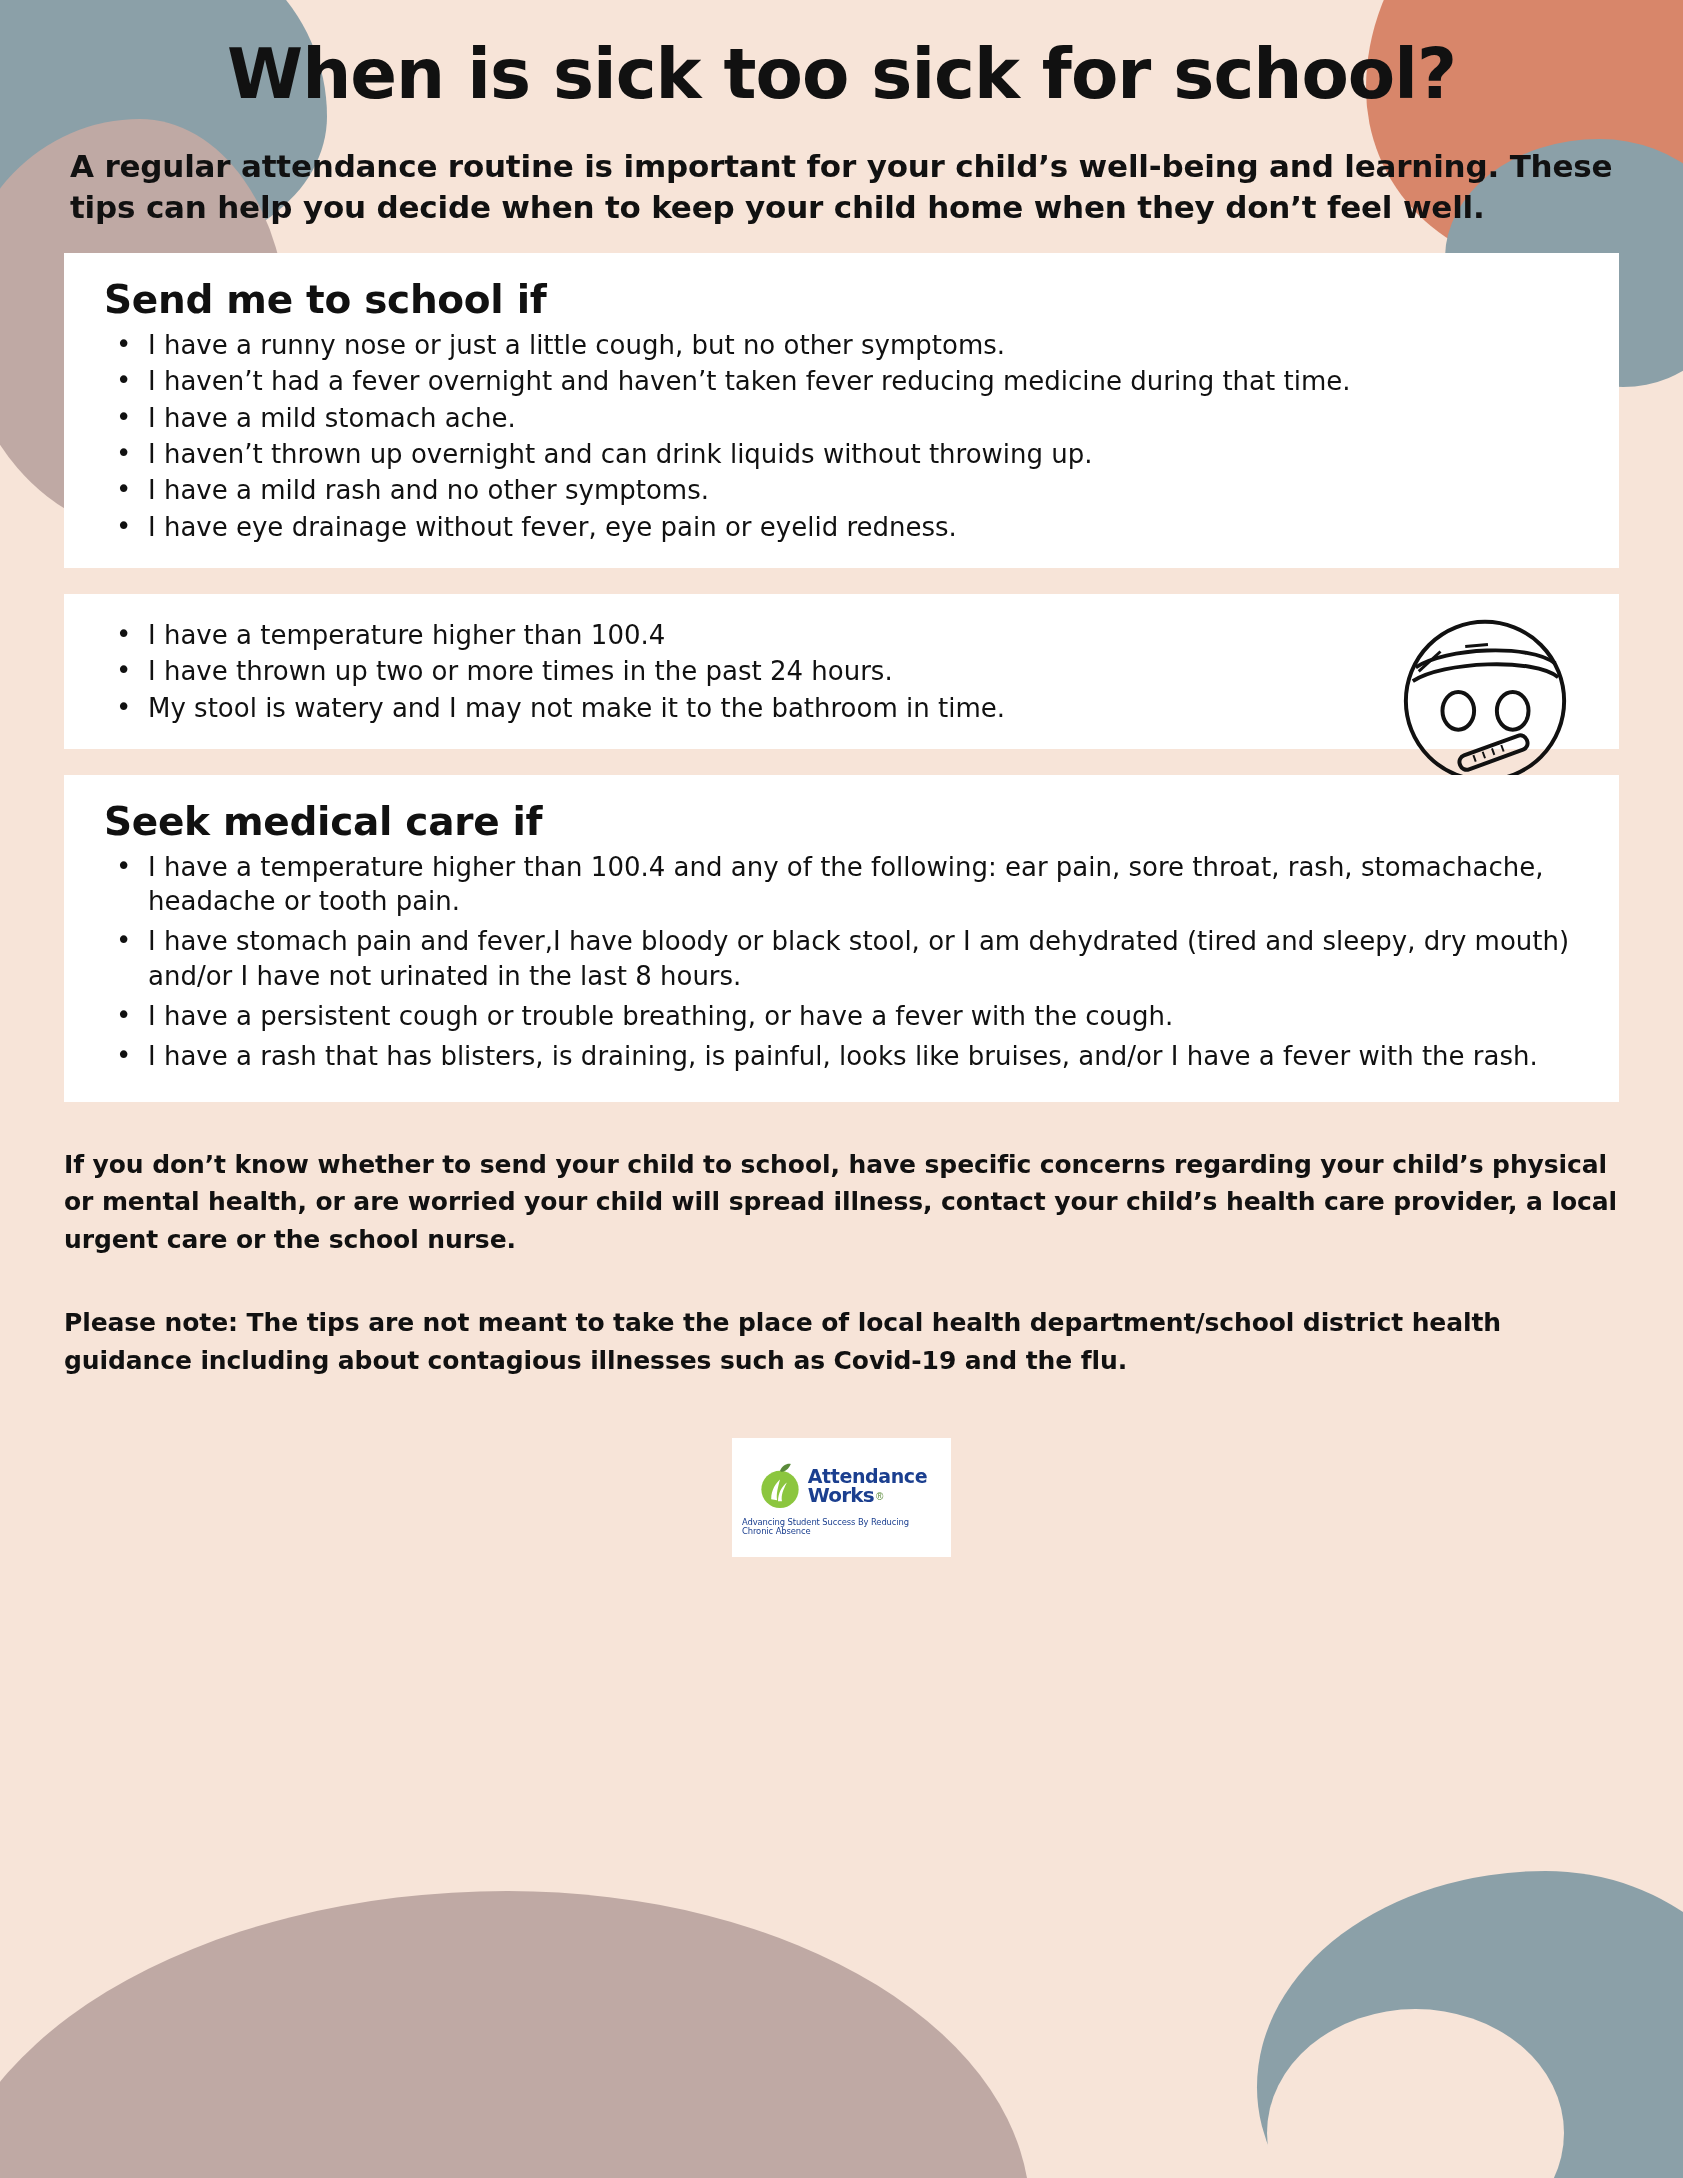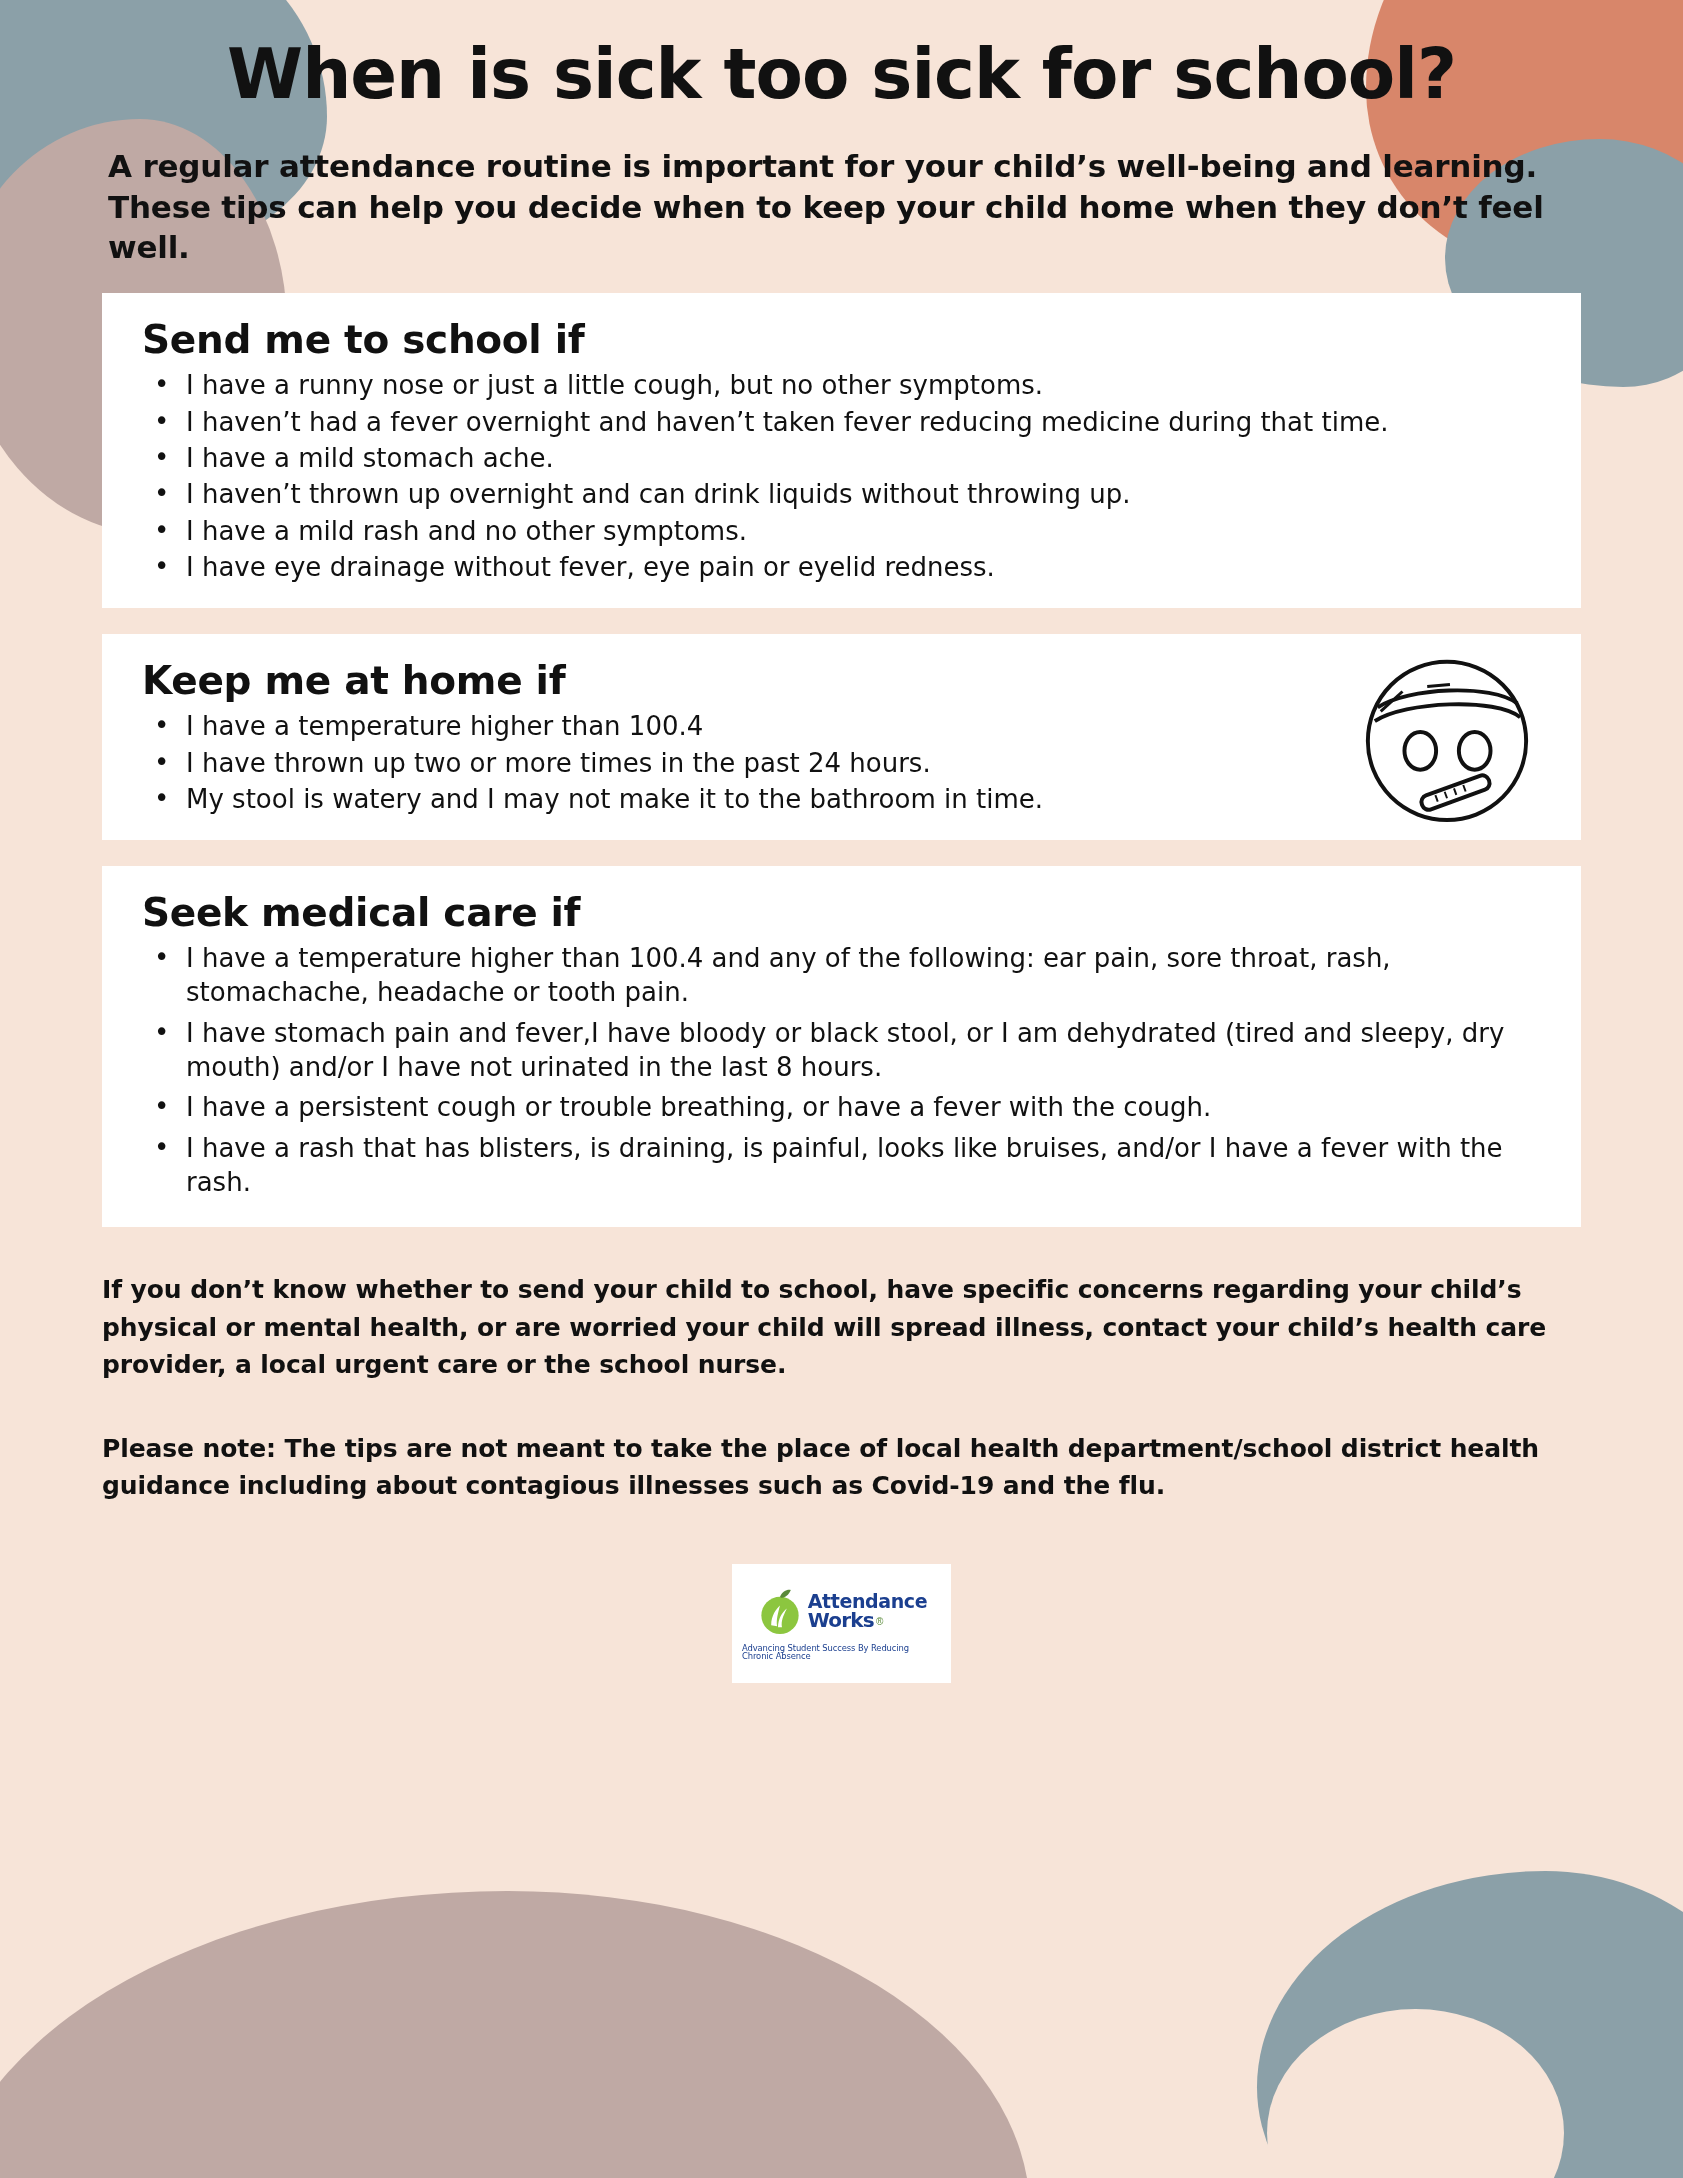--- a/index.html
+++ b/index.html
@@ -79,21 +79,21 @@
     right: 119px;
     bottom: -79px;
     background: #f7e4d8;
     border-radius: 50%;
   }
 
   
   .page {
     position: relative;
     z-index: 2;
-    padding: 0 94px;
+    padding: 0 56px;
     box-sizing: border-box;
     margin-top: 37px;
   }
   h1.title {
     font-family: "DejaVu Sans", sans-serif;
     font-weight: bold;
     font-size: 69px;
     line-height: 1.05;
     letter-spacing: -1px;
     text-align: center;
@@ -271,21 +271,20 @@
       <li>I have a runny nose or just a little cough, but no other symptoms.</li>
       <li>I haven’t had a fever overnight and haven’t taken fever reducing medicine during that time.</li>
       <li>I have a mild stomach ache.</li>
       <li>I haven’t thrown up overnight and can drink liquids without throwing up.</li>
       <li>I have a mild rash and no other symptoms.</li>
       <li>I have eye drainage without fever, eye pain or eyelid redness.</li>
     </ul>
   </div>
 
   <div class="card">
-    <h2>Keep me at home if</h2>
     <ul>
       <li>I have a temperature higher than 100.4</li>
       <li>I have thrown up two or more times in the past 24 hours.</li>
       <li>My stool is watery and I may not make it to the bathroom in time.</li>
     </ul>
     <svg class="sick-face" viewBox="0 0 230 185">
       <circle cx="115" cy="96" r="80" fill="none" stroke="#111" stroke-width="4"></circle>
 
       <path d="M45 62 C75 42 160 38 186 58" fill="none" stroke="#111" stroke-width="4"></path>
       <path d="M42 76 C72 56 165 52 189 72" fill="none" stroke="#111" stroke-width="4"></path>

